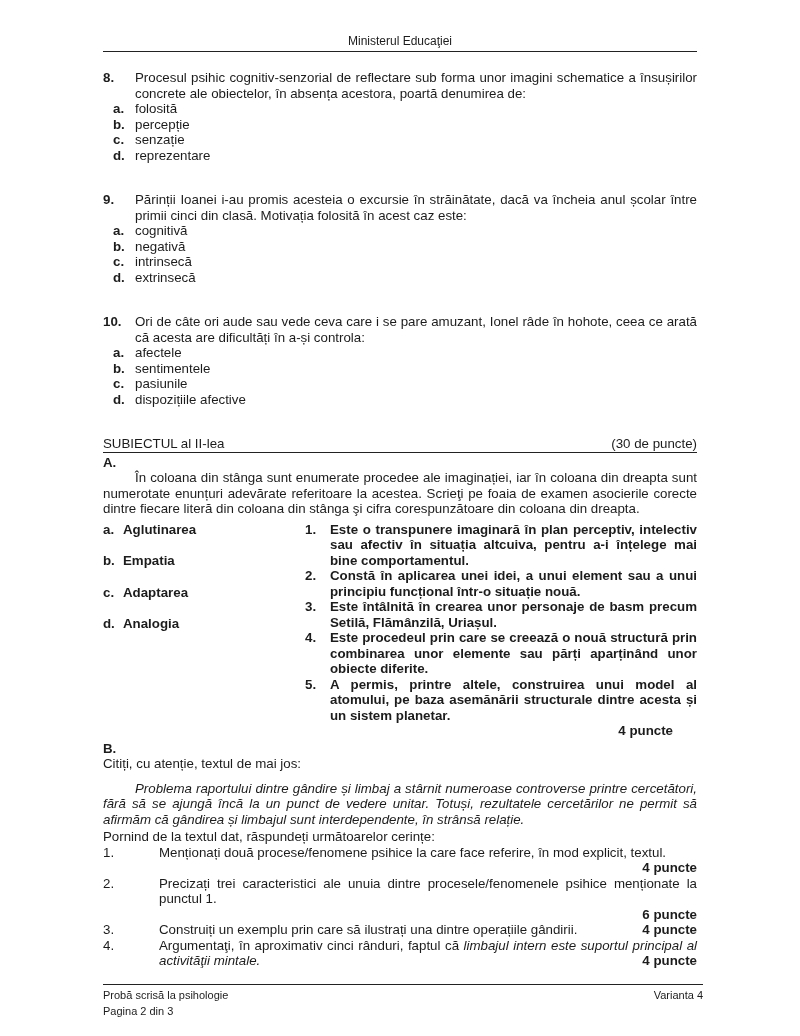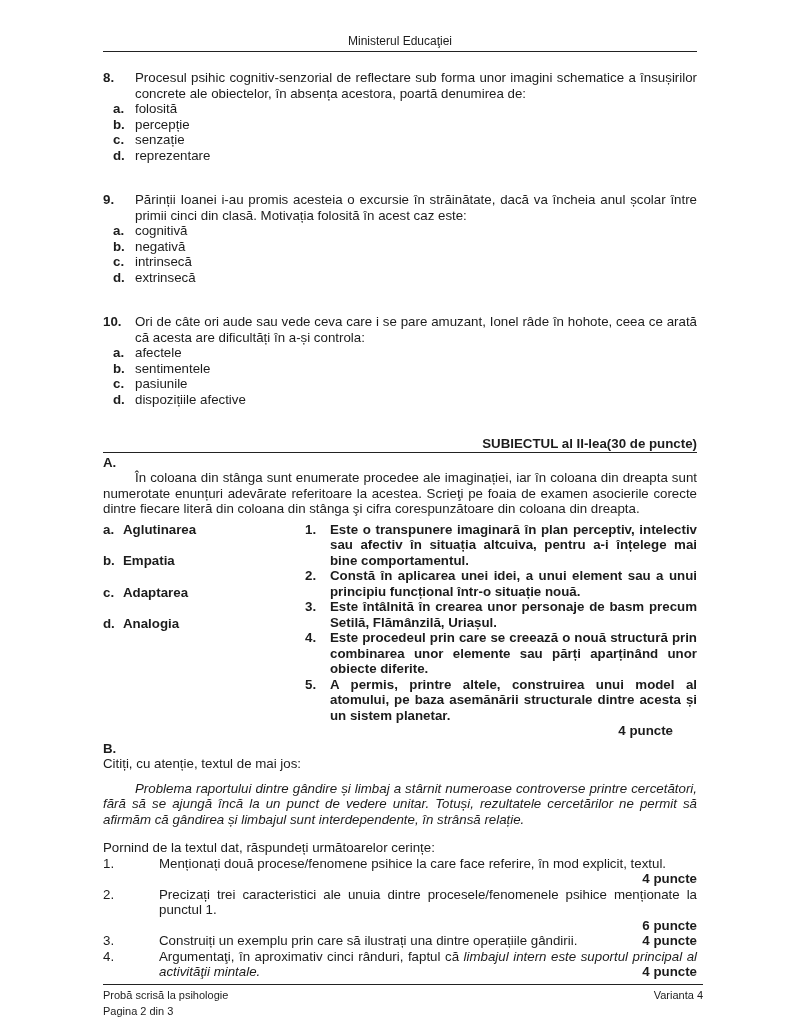--- a/index.html
+++ b/index.html
@@ -18,39 +18,39 @@
   
   .question { margin-bottom:29px; }
   .q-row { display:flex; }
   .q-num { width:32px; flex-shrink:0; font-weight:bold; }
   .q-text { flex:1; text-align:justify; }
   .opt-row { display:flex; }
   .opt-letter { width:22px; flex-shrink:0; margin-left:10px; font-weight:bold; }
   .opt-text { flex:1; }
   
   .subject-heading {
-    display:flex; justify-content:flex-end;
-    font-weight:bold; border-bottom:1.5px solid #222; margin-top:12px;
+    display:flex; justify-content:space-between;
+    font-weight:normal; border-bottom:1.5px solid #222; margin-top:12px;
   }
   .part-label { font-weight:bold; margin-top:2px; }
   .intro { text-align:justify; text-indent:32px; }
   
   .match { display:flex; margin-top:5px;font-weight:bold; }
   .match-left { width:202px; flex-shrink:0; }
   .ml-item { margin-bottom:16px; }
   .ml-letter { display:inline-block; width:20px; }
   .match-right { flex:1; }
   .mr-item { display:flex; }
   .mr-num { width:25px; flex-shrink:0; }
   .mr-text { flex:1; text-align:justify; }
   .points-right { text-align:right; font-weight:bold; }
   .pr24 { padding-right:24px; }
   
   .quote { margin-top:9px; font-style:italic; text-align:justify; text-indent:32px; }
-  .prompt { margin-top:13px; }
+  .prompt { margin-top:2px; }
   .c-item { display:flex; }
   .c-num { width:24px; flex-shrink:0; }
   .c-text { flex:1; text-align:justify;margin-left:32px; }
   .pts-float { float:right; font-weight:bold; padding-left:10px; }
   .it { font-style:italic; }
   
   .footer { position:absolute; left:103px; right:97px; top:984px; font-size:11px; line-height:14px; }
   .footer-rule { border-bottom:1.5px solid #222; }
   .footer-row { display:flex; justify-content:space-between; padding-top:3px; }
   .footer-center { text-align:left; padding-top:2px; }

